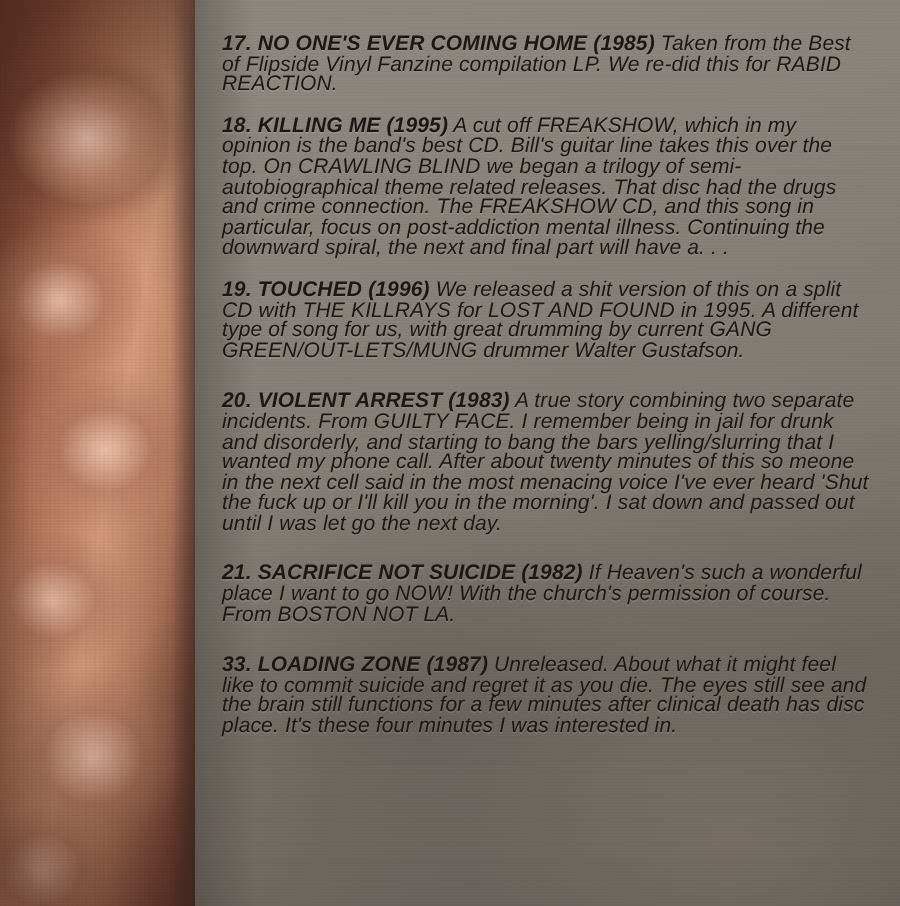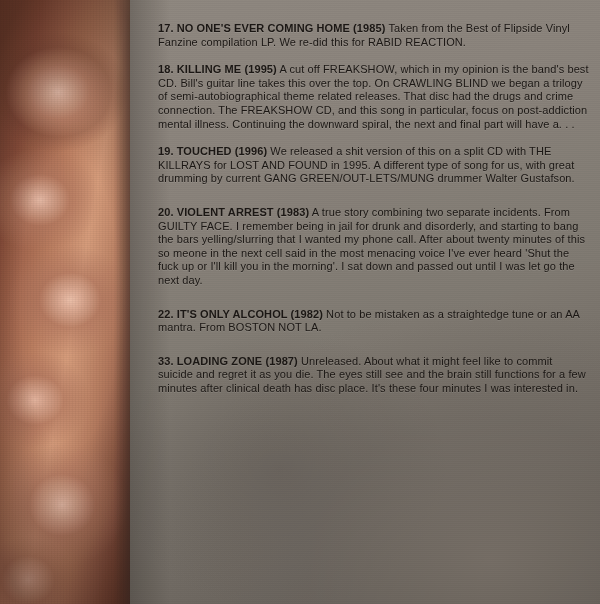--- a/index.html
+++ b/index.html
@@ -82,28 +82,29 @@
   }
   #text-panel .panel-shade {
     position: absolute;
     left: 0; top: 0;
     width: 40px; height: 100%;
     background: linear-gradient(90deg, rgba(45,40,36,0.30) 0%, rgba(45,40,36,0) 100%);
   }
 
   #liner-notes {
     position: absolute;
-    left: 28px;
+    left: 18px;
     top: 22px;
     width: 432px;
     color: #1b1714;
-    font-size: 11px;
+    font-size: 14px;
     line-height: 13.6px;
     letter-spacing: 0.1px;
     text-shadow: 0 1px 0 rgba(255,255,255,0.10);
+    font-style: italic;
   }
   .note {
     margin: 0 0 14px 0;
     text-align: left;
   }
   .note.gap-lg { margin-bottom: 20px; }
   .note-title {
     font-weight: bold;
   }
   .note-body {
@@ -128,21 +129,21 @@
     <div id="liner-notes">
 
       <p class="note"><span class="note-title"><span>17.</span> <span>NO ONE'S EVER COMING HOME (1985)</span></span><span class="note-body"> Taken from the Best of Flipside Vinyl Fanzine compilation LP. We re-did this for RABID REACTION.</span></p>
 
       <p class="note"><span class="note-title"><span>18.</span> <span>KILLING ME (1995)</span></span><span class="note-body"> A cut off FREAKSHOW, which  in my opinion is the band's best CD. Bill's guitar line takes this over the top.  On CRAWLING BLIND we began a trilogy of semi-autobiographical theme related releases.  That disc had the drugs and crime connection.  The FREAKSHOW CD, and this song in particular, focus on post-addiction mental illness.  Continuing the downward spiral, the next and final part will have a. . .</span></p>
 
       <p class="note gap-lg"><span class="note-title"><span>19.</span> <span>TOUCHED (1996)</span></span><span class="note-body"> We released a shit version of this on a split CD with THE KILLRAYS for LOST AND FOUND in 1995.  A different type of song for us, with great drumming by current GANG GREEN/OUT-LETS/MUNG drummer Walter Gustafson.</span></p>
 
       <p class="note gap-lg"><span class="note-title"><span>20.</span> <span>VIOLENT ARREST (1983)</span></span><span class="note-body"> A true story combining two separate incidents. From GUILTY FACE. I remember being in jail for drunk and disorderly, and starting to bang the bars yelling/slurring that I wanted my phone call.  After about twenty minutes of this so meone in the next cell said in the most menacing voice I've ever heard 'Shut the fuck up or I'll kill you in the morning'. I sat down and passed out until I was let go the next day.</span></p>
 
+      <p class="note gap-lg"><span class="note-title"><span>21.</span> <span>SACRIFICE NOT SUICIDE (1982)</span></span><span class="note-body"> If Heaven's such a wonderful place I want to go NOW! With the church's permission of course. From BOSTON NOT LA.</span></p>
 
-      <p class="note gap-lg"><span class="note-title"><span>22.</span> <span>IT'S ONLY ALCOHOL (1982)</span></span><span class="note-body"> Not to be mistaken as a straightedge tune or an AA mantra. From BOSTON NOT LA.</span></p>
 
       <p class="note"><span class="note-title"><span>33.</span> <span>LOADING ZONE (1987)</span></span><span class="note-body"> Unreleased.  About what it might feel like to commit suicide and regret it as you die.  The eyes still see and the brain still functions for a few minutes after clinical death has disc place.  It's these four minutes I was interested in.</span></p>
 
     </div>
   </div>
 
 </div>
 
 </body></html>

